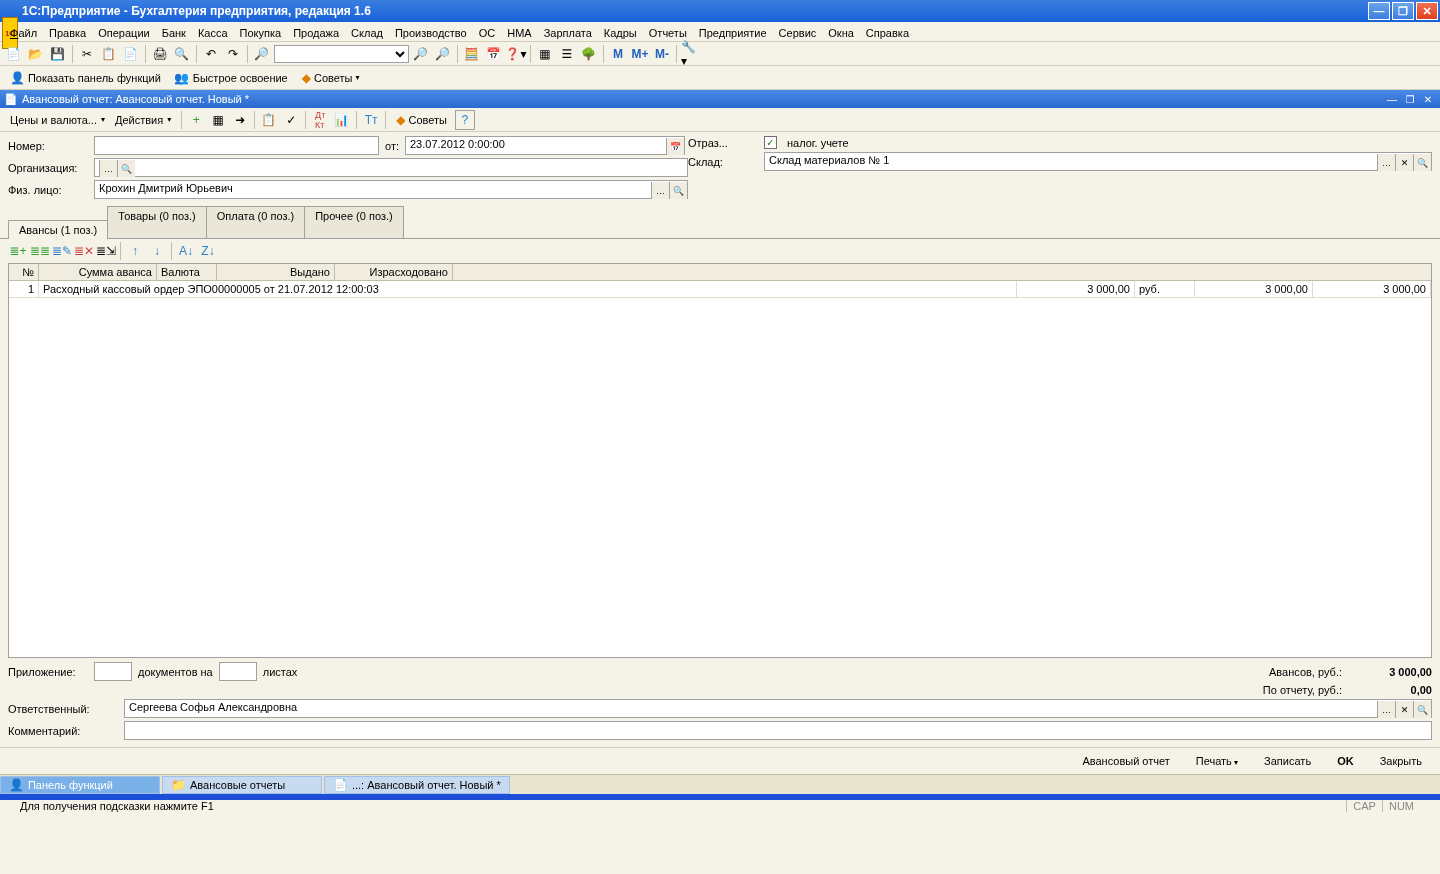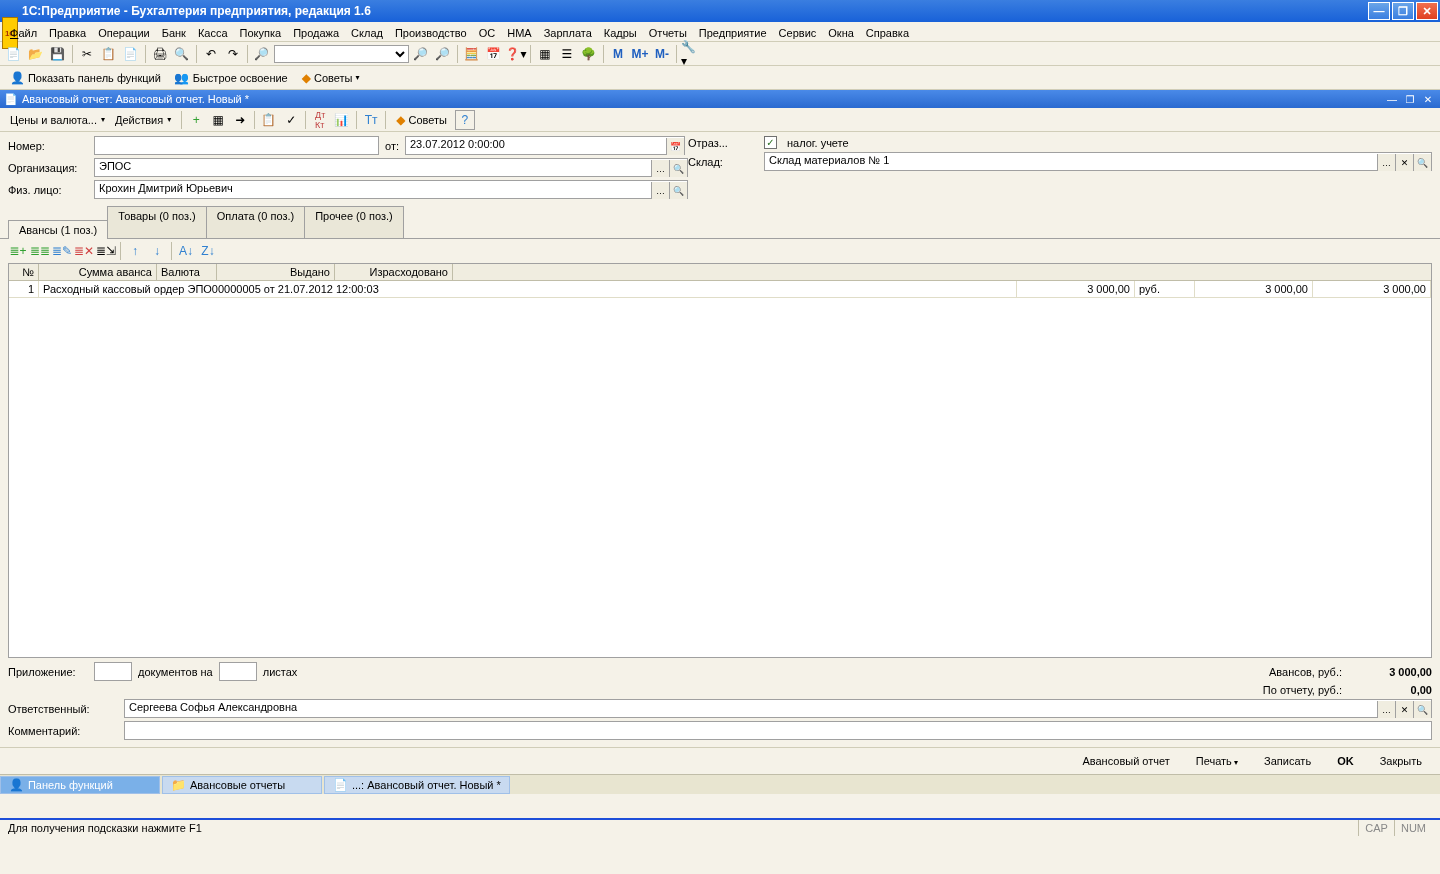--- a/index.html
+++ b/index.html
@@ -83,21 +83,21 @@
 .footer-btn.bold { font-weight: bold; }
 .footer-btn::after { content: ''; }
 .dd::after { content: ' ▾'; font-size: 8px; }
 
 
 .taskbar { height: 20px; background: #e8e5d0; display: flex; align-items: center; border-top: 1px solid #c0bda8; }
 .task-item { height: 18px; padding: 0 8px; display: flex; align-items: center; gap: 4px; border: 1px solid #a0c0e8; background: #c8daf0; margin-right: 2px; cursor: pointer; font-size: 11px; min-width: 160px; }
 .task-item.active { background: #7ab0e8; color: #fff; }
 
 
-.statusbar { height: 18px; background: #f5f2e8; display: flex; align-items: center; padding: 0 8px; border-top: 2px solid #1d4ed8; font-size: 11px; margin-top: 24px; }
+.statusbar { height: 18px; background: #f5f2e8; display: flex; align-items: center; padding: 0 20px; border-top: 6px solid #1d4ed8; font-size: 11px; }
 .statusbar-text { flex: 1; }
 .statusbar-cell { padding: 0 6px; border-left: 1px solid #c0bda8; height: 100%; display: flex; align-items: center; color: #888; }
 
 
 .ico { font-size: 12px; line-height: 1; }
 .checkbox { width: 13px; height: 13px; border: 1px solid #707070; background: #fff; display: inline-flex; align-items: center; justify-content: center; margin-right: 4px; font-size: 10px; color: #2a7020; }
 </style>
 </head>
 <body>
 
@@ -226,21 +226,20 @@
           </div>
         <div>от:</div>
         <div class="form-input with-btn" style="width:280px">
           <span style="flex:1">23.07.2012  0:00:00</span>
           <div class="input-btn">📅</div>
         </div>
       </div>
       <div class="form-row">
         <div class="form-label">Организация:</div>
         <div class="form-input with-btn" style="flex:1">
-          <span style="flex:1">ЭПОС</span>
           <div class="input-btn">…</div>
           <div class="input-btn">🔍</div>
         </div>
       </div>
       <div class="form-row">
         <div class="form-label">Физ. лицо:</div>
         <div class="form-input with-btn" style="flex:1">
           <span style="flex:1">Крохин Дмитрий Юрьевич</span>
           <div class="input-btn">…</div>
           <div class="input-btn">🔍</div>

